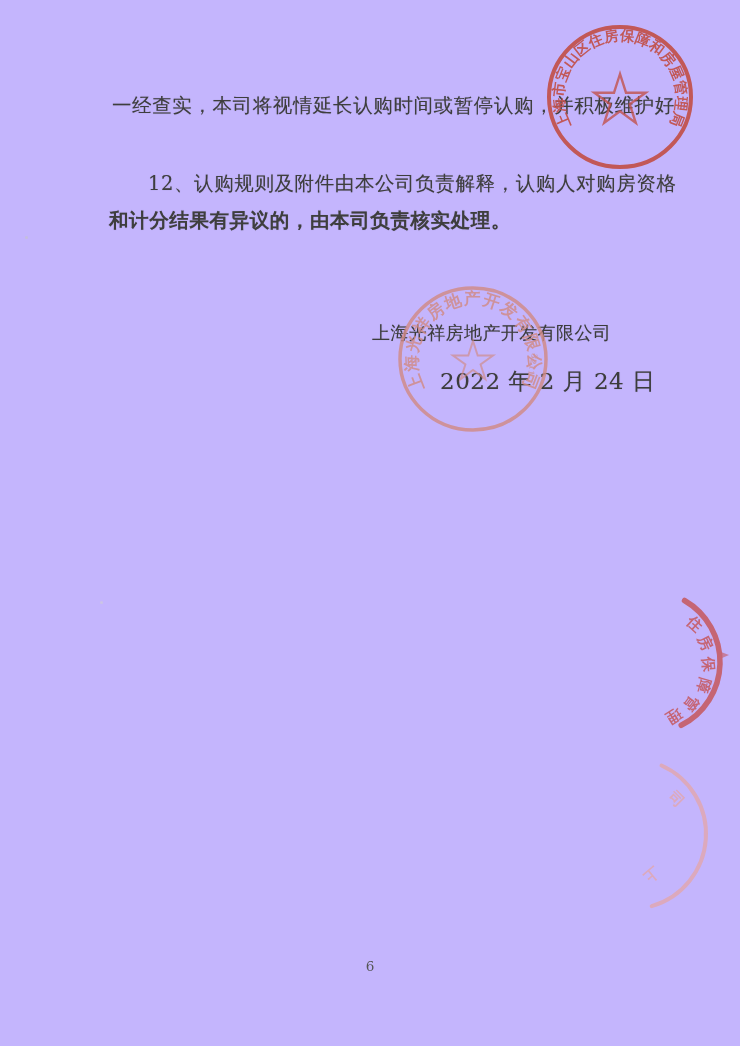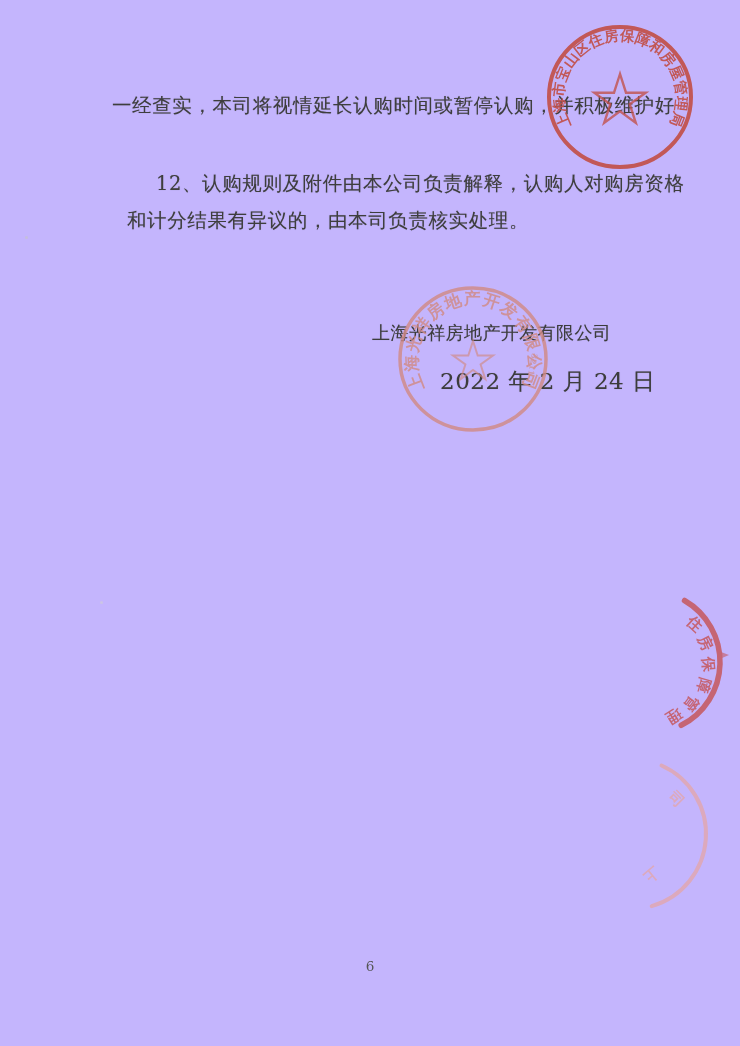--- a/index.html
+++ b/index.html
@@ -48,22 +48,22 @@
 </style>
 </head>
 <body>
 
 <div class="page">
 
   <div class="speck speck1"></div>
   <div class="speck speck2"></div>
 
   <div class="bodyline" style="left:112px;top:94px;">一经查实，本司将视情延长认购时间或暂停认购，并积极维护好</div>
-  <div class="bodyline" style="left:156px;top:172px;text-align:center;">12、认购规则及附件由本公司负责解释，认购人对购房资格</div>
-  <div class="bodyline" style="left:127px;top:209px;">和计分结果有异议的，由本司负责核实处理。</div>
+  <div class="bodyline" style="left:148px;top:172px;text-align:center;">12、认购规则及附件由本公司负责解释，认购人对购房资格</div>
+  <div class="bodyline" style="left:109px;top:209px;font-weight:bold;">和计分结果有异议的，由本司负责核实处理。</div>
 
   <div class="sig sig-company">上海光祥房地产开发有限公司</div>
   <div class="sig sig-date">2022 年 2 月 24 日</div>
 
   <div class="pagenum">6</div>
 
   <svg class="seal seal-authority" width="156" height="150" viewBox="0 0 156 150">
     <defs>
       <path id="authArc" d="M 27.1 102.3 A 56.5 56.5 0 1 1 124.9 102.3" fill="none"></path>
     </defs>

